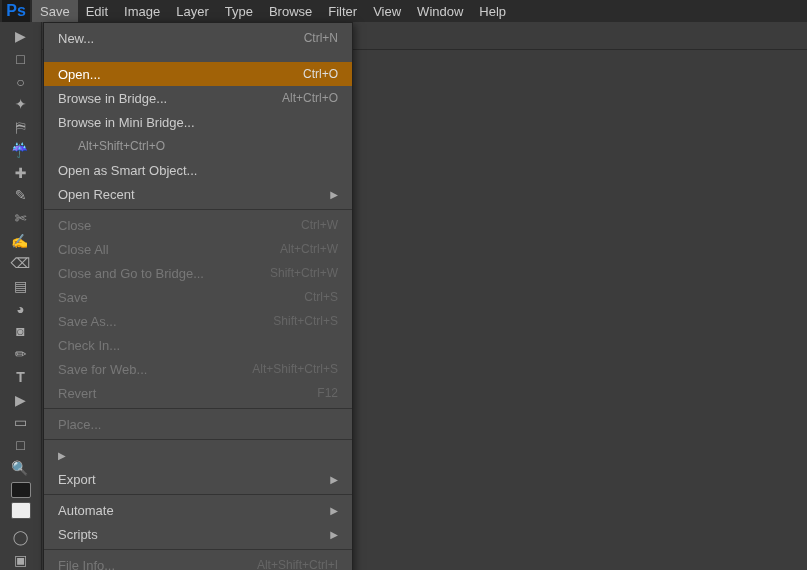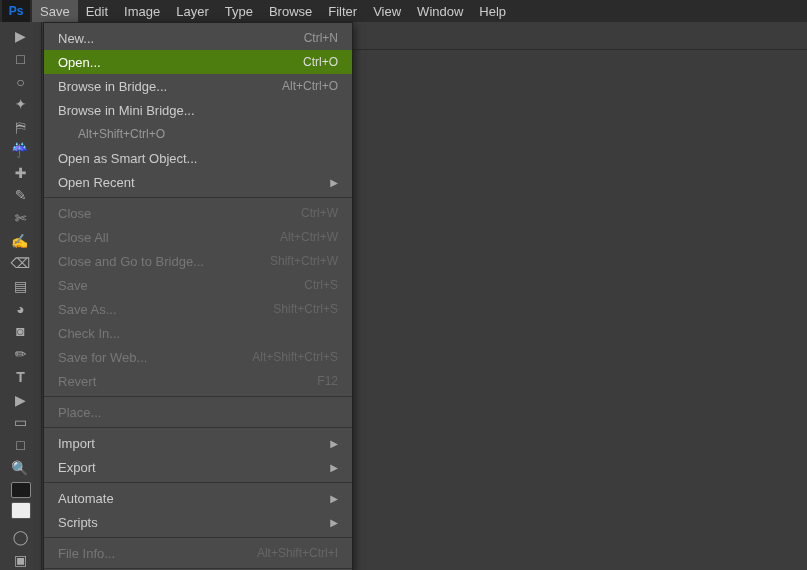--- a/index.html
+++ b/index.html
@@ -26,21 +26,21 @@
     }
     .ps-logo {
       width: 28px;
       height: 22px;
       background: #1a1a1a;
       display: flex;
       align-items: center;
       justify-content: center;
       color: #1473e6;
       font-weight: bold;
-      font-size: 12px;
+      font-size: 16px;
       margin-right: 2px;
       flex-shrink: 0;
     }
     .menu-item {
       padding: 2px 8px;
       height: 22px;
       display: flex;
       align-items: center;
       cursor: pointer;
       color: #ccc;
@@ -119,22 +119,23 @@
       display: flex;
       align-items: center;
       padding: 0 14px;
       cursor: pointer;
       color: #ccc;
       font-size: 13px;
       justify-content: space-between;
       position: relative;
     }
     .dd-item.highlighted {
-      background: #4d7c0f;
+      background: #a16207;
       color: #fff;
+      margin-top: 12px;
     }
     .dd-item.disabled {
       color: #777;
       cursor: default;
     }
     .dd-item .shortcut {
       color: #999;
       font-size: 12px;
       margin-left: 20px;
     }
@@ -268,21 +269,20 @@
     <div class="dd-item disabled">
       <span class="label-left">Revert</span>
       <span class="shortcut">F12</span>
     </div>
     <div class="menu-separator"></div>
     <div class="dd-item disabled">
       <span class="label-left">Place...</span>
     </div>
     <div class="menu-separator"></div>
     <div class="dd-item">
-      <span class="label-left">Import</span>
       <span class="arrow">▶</span>
     </div>
     <div class="dd-item">
       <span class="label-left">Export</span>
       <span class="arrow">▶</span>
     </div>
     <div class="menu-separator"></div>
     <div class="dd-item">
       <span class="label-left">Automate</span>
       <span class="arrow">▶</span>

